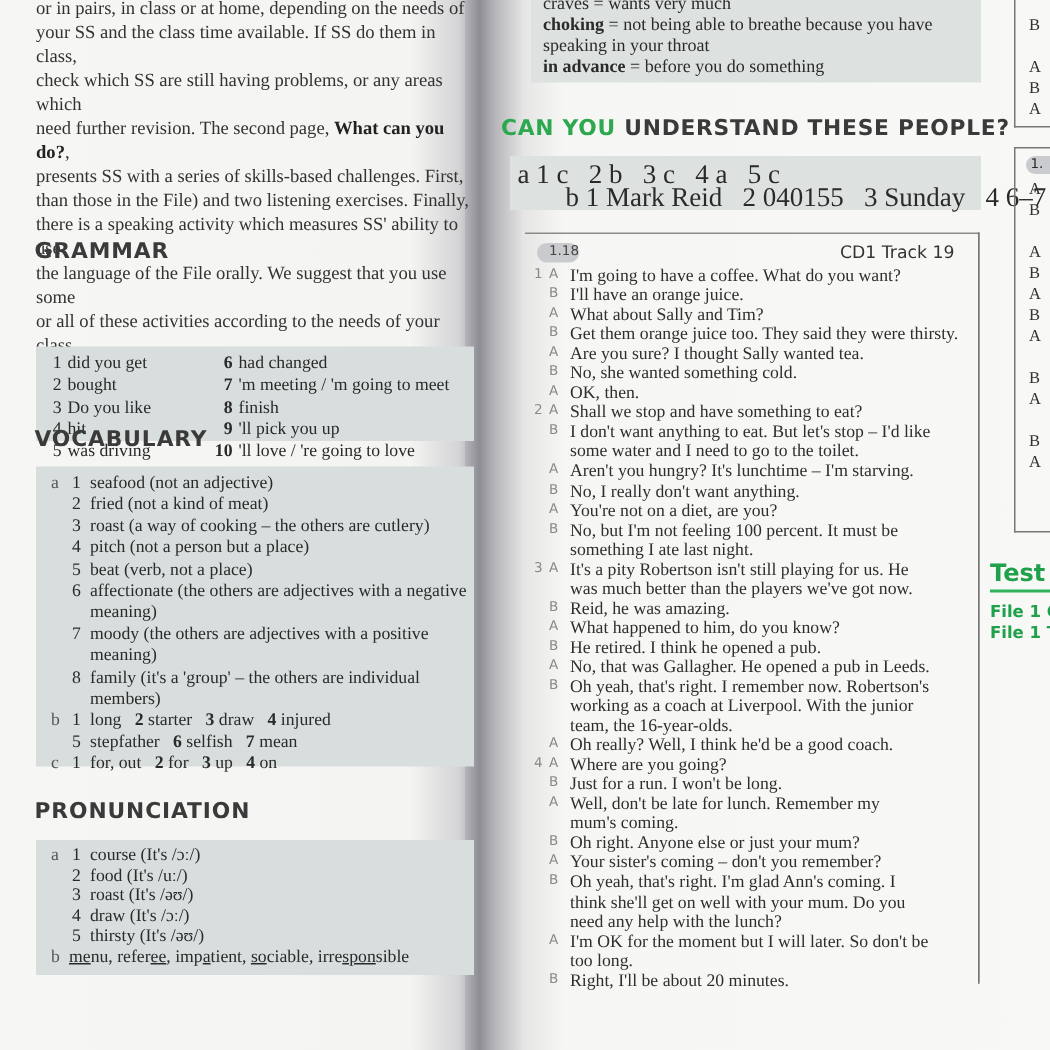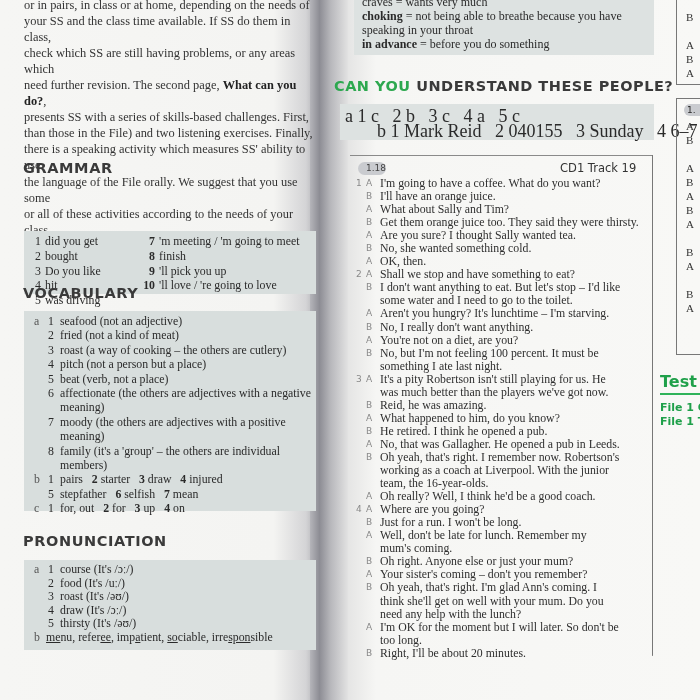--- a/index.html
+++ b/index.html
@@ -112,20 +112,21 @@
 <div class="sec-title" style="top:160px;">GRAMMAR</div>
 <div class="shade grammar-box">
   <div class="grammar-col" style="left:4px;">
     <div><span class="n">1</span><span>did you get</span></div>
     <div><span class="n">2</span><span>bought</span></div>
     <div><span class="n">3</span><span>Do you like</span></div>
     <div><span class="n">4</span><span>hit</span></div>
     <div><span class="n">5</span><span>was driving</span></div>
   </div>
   <div class="grammar-col" style="left:116px;">
+    <div><span class="n" style="width:15px;font-weight:bold;">6</span><span>had changed</span></div>
     <div><span class="n" style="width:15px;font-weight:bold;">7</span><span>'m meeting / 'm going to meet</span></div>
     <div><span class="n" style="width:15px;font-weight:bold;">8</span><span>finish</span></div>
     <div><span class="n" style="width:15px;font-weight:bold;">9</span><span>'ll pick you up</span></div>
     <div><span class="n" style="width:15px;font-weight:bold;">10</span><span>'ll love / 're going to love</span></div>
   </div>
 </div>
 
 <div class="sec-title" style="top:285px;">VOCABULARY</div>
 <div class="shade vocab-box">
   <div class="vocab-inner">
@@ -133,21 +134,21 @@
     <div class="ln"><span class="num">2</span><span>fried (not a kind of meat)</span></div>
     <div class="ln"><span class="num">3</span><span>roast (a way of cooking – the others are cutlery)</span></div>
     <div class="ln"><span class="num">4</span><span>pitch (not a person but a place)</span></div>
     <div class="ln"><span class="num">5</span><span>beat (verb, not a place)</span></div>
     <div class="ln"><span class="num">6</span><span>affectionate (the others are adjectives with a negative</span></div>
     <div class="ln cont">meaning)</div>
     <div class="ln"><span class="num">7</span><span>moody (the others are adjectives with a positive</span></div>
     <div class="ln cont">meaning)</div>
     <div class="ln"><span class="num">8</span><span>family (it's a 'group' – the others are individual</span></div>
     <div class="ln cont">members)</div>
-    <div class="ln"><span class="part">b</span><span class="num">1</span><span>pairs</span>&nbsp;&nbsp;&nbsp;<b>2</b>&nbsp;<span>starter</span>&nbsp;&nbsp;&nbsp;<b>3</b>&nbsp;<span>draw</span>&nbsp;&nbsp;&nbsp;<b>4</b>&nbsp;<span>injured</span></div>
+    <div class="ln"><span class="part">b</span><span class="num">1</span><span>long</span>&nbsp;&nbsp;&nbsp;<b>2</b>&nbsp;<span>starter</span>&nbsp;&nbsp;&nbsp;<b>3</b>&nbsp;<span>draw</span>&nbsp;&nbsp;&nbsp;<b>4</b>&nbsp;<span>injured</span></div>
     <div class="ln"><span class="num">5</span><span>stepfather</span>&nbsp;&nbsp;&nbsp;<b>6</b>&nbsp;<span>selfish</span>&nbsp;&nbsp;&nbsp;<b>7</b>&nbsp;<span>mean</span></div>
     <div class="ln"><span class="part">c</span><span class="num">1</span><span>for, out</span>&nbsp;&nbsp;&nbsp;<b>2</b>&nbsp;<span>for</span>&nbsp;&nbsp;&nbsp;<b>3</b>&nbsp;<span>up</span>&nbsp;&nbsp;&nbsp;<b>4</b>&nbsp;<span>on</span></div>
   </div>
 </div>
 
 <div class="sec-title" style="top:533px;">PRONUNCIATION</div>
 <div class="shade pron-box">
   <div class="pron-inner">
     <div class="ln"><span class="part">a</span><span class="num">1</span><span>course (It's /ɔː/)</span></div>
     <div class="ln"><span class="num">2</span><span>food (It's /uː/)</span></div>

